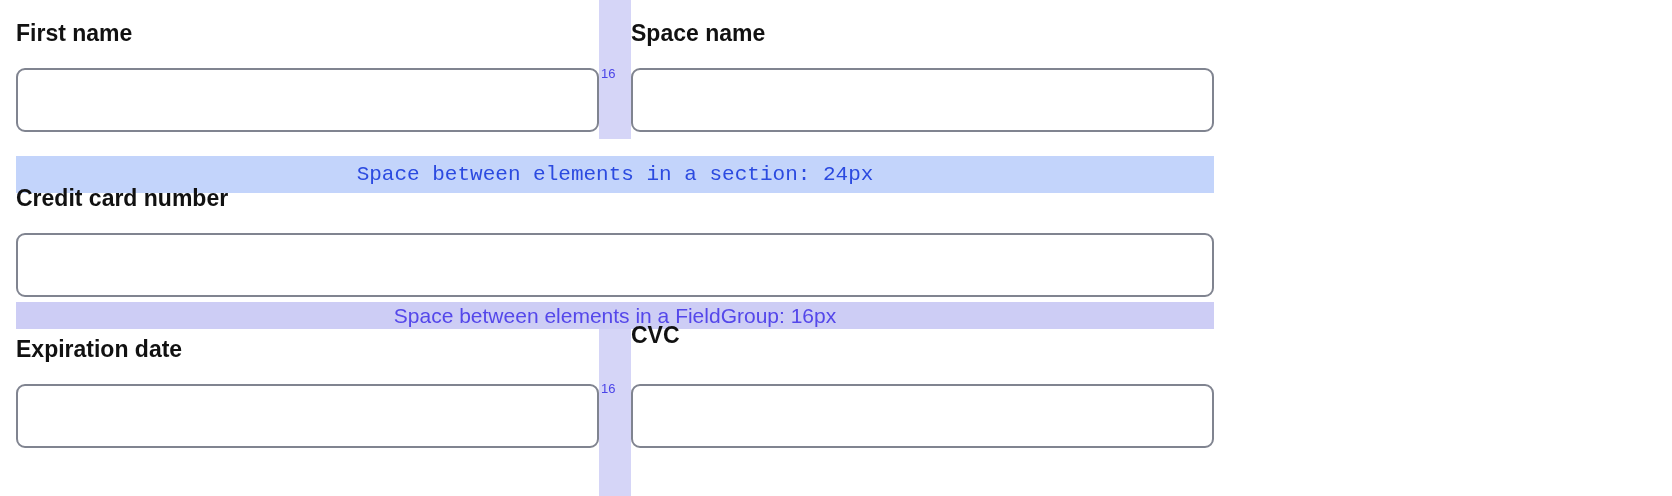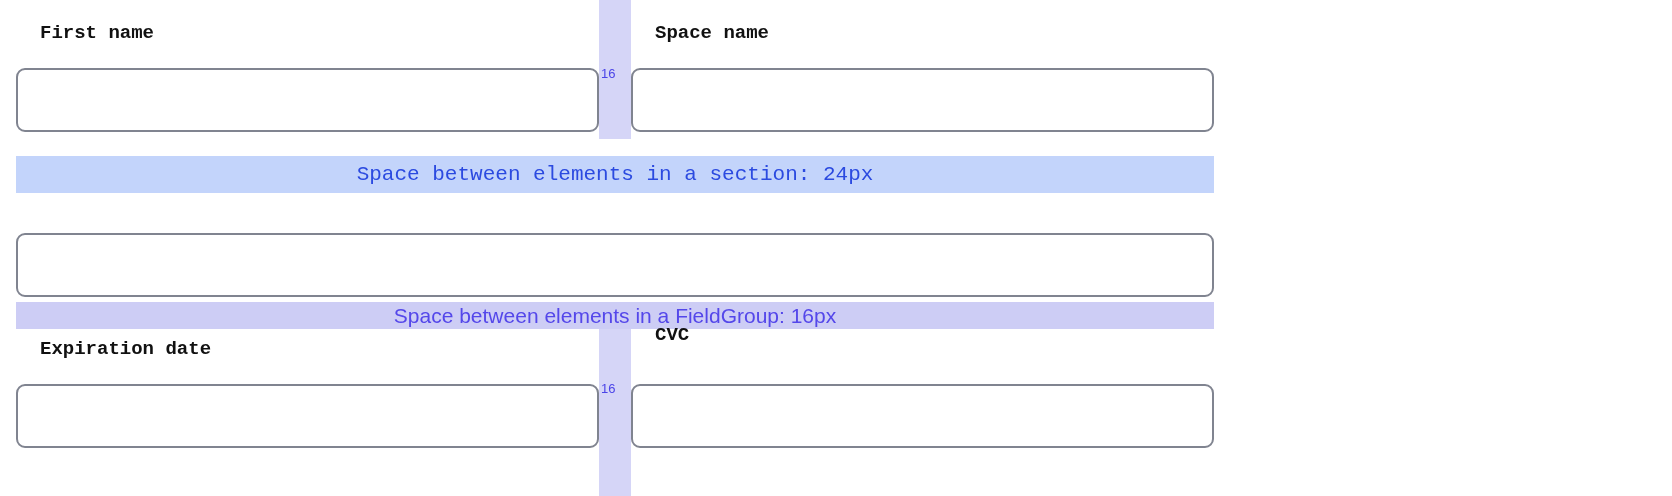--- a/index.html
+++ b/index.html
@@ -32,28 +32,27 @@
     font-size: 13px;
     line-height: 20px;
     color: #4b44e8;
     z-index: 3;
     white-space: nowrap;
   }
 
   
   .field-label {
     position: absolute;
-    font-family: Liberation Mono, monospace;
+    font-family: Liberation Sans, sans-serif;
     font-weight: bold;
-    font-size: 19px;
+    font-size: 23px;
     line-height: 25px;
     color: #111111;
     white-space: nowrap;
     z-index: 2;
-    margin-left: 24px;
   }
 
   
   .field-input {
     position: absolute;
     height: 64px;
     background: #ffffff;
     border: 2px solid #808490;
     border-radius: 9px;
     z-index: 2;
@@ -97,20 +96,21 @@
   <div class="field-label" style="left:16px; top:21px;">First name</div>
   <div class="field-label" style="left:631px; top:21px;">Space name</div>
 
   <input class="field-input" type="text" style="left: 16px; top: 68px; width: 583px;" placeholder="">
   <input class="field-input" type="text" style="left: 631px; top: 68px; width: 583px;" placeholder="">
 
   <div class="band band-section" style="top:156px;">
     <span>Space between elements in a section: 24px</span>
   </div>
 
+  <div class="field-label" style="left:16px; top:186px;">Credit card number</div>
 
   <input class="field-input" type="text" style="left: 16px; top: 233px; width: 1198px;" placeholder="">
 
   <div class="band band-fieldgroup" style="top:302px;">
     <span>Space between elements in a FieldGroup: 16px</span>
   </div>
 
   <div class="gutter" style="top:329px; height:167px;"></div>
   <div class="gutter-label" style="top:379px;">16</div>
 

